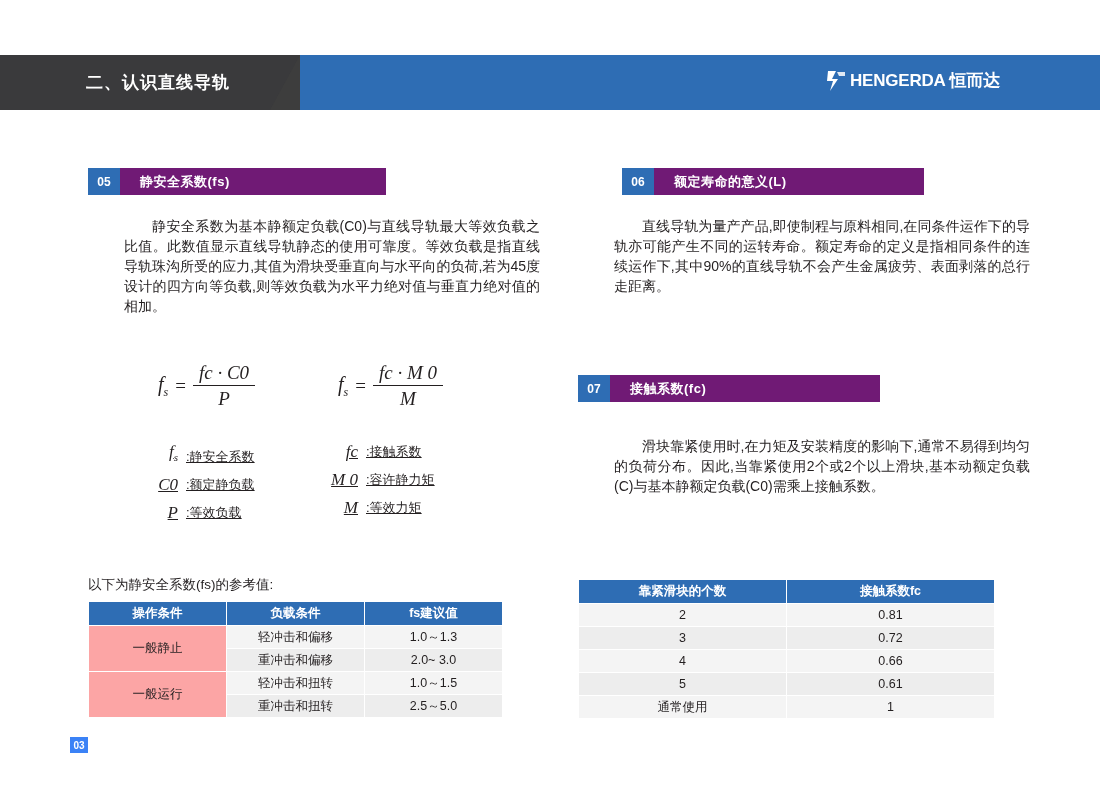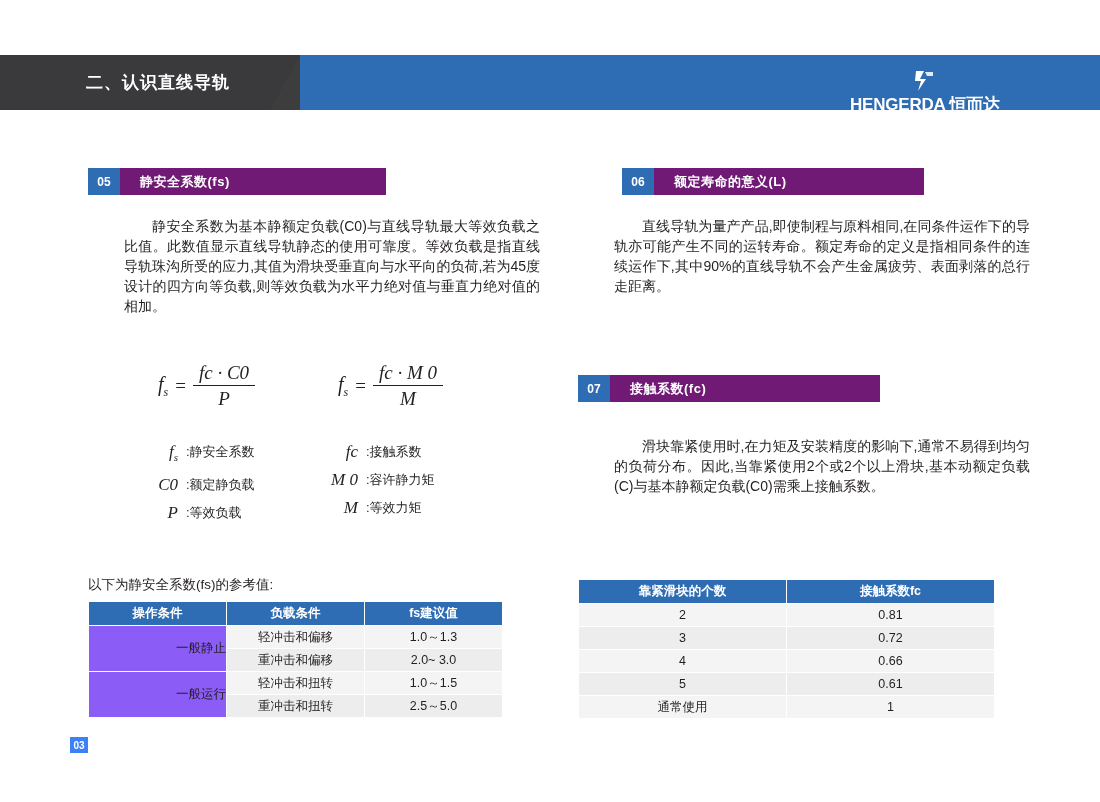--- a/index.html
+++ b/index.html
@@ -51,21 +51,20 @@
     color: #ffffff;
     letter-spacing: 1px;
   }
   .logo {
     position: absolute;
     right: 100px;
     top: 14px;
     display: flex;
     align-items: center;
     color: #ffffff;
-    flex-direction: column;
   }
   .logo-mark {
     width: 22px;
     height: 24px;
     margin-right: 3px;
     position: relative;
   }
   .logo-text {
     font-size: 17px;
     font-weight: bold;
@@ -152,21 +151,22 @@
   }
 
   
   .legend {
     position: absolute;
     font-size: 13px;
     line-height: 28px;
   }
   .legend-row {
     display: flex;
-    align-items: flex-start;
+    align-items: flex-end;
+    text-decoration: underline;
   }
   .legend-sym {
     width: 58px;
     text-align: right;
     font-family: "Liberation Serif", "DejaVu Serif", serif;
     font-style: italic;
     font-size: 17px;
     padding-right: 8px;
   }
   .legend-sym sub {
@@ -202,22 +202,21 @@
     font-size: 12.5px;
     height: 23px;
   }
   .cell-light {
     background: #ededed;
   }
   .cell-lighter {
     background: #f4f4f4;
   }
   .cell-grey {
-    background: #8b5cf6;
-    text-align: right;
+    background: #fca5a5;
   }
 
   
   .page-num {
     position: absolute;
     left: 70px;
     top: 737px;
     width: 18px;
     height: 16px;
     background: #3b82f6;

